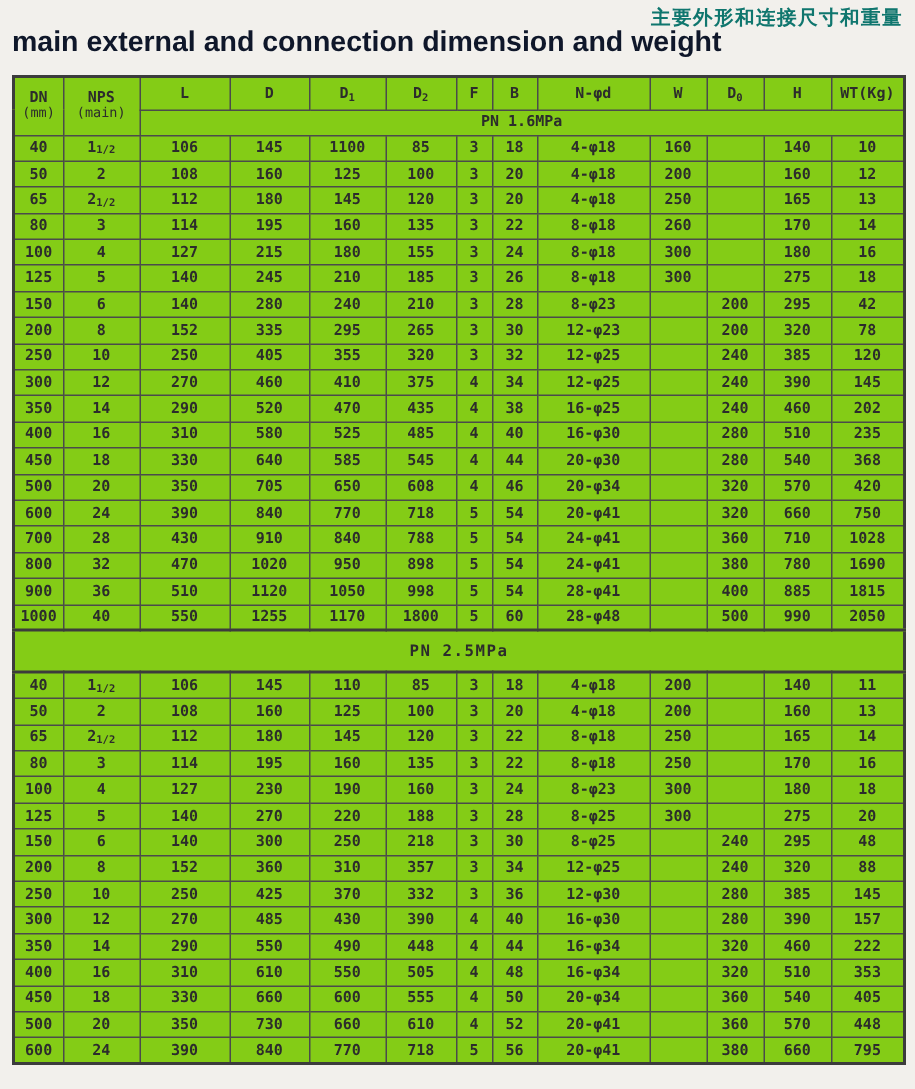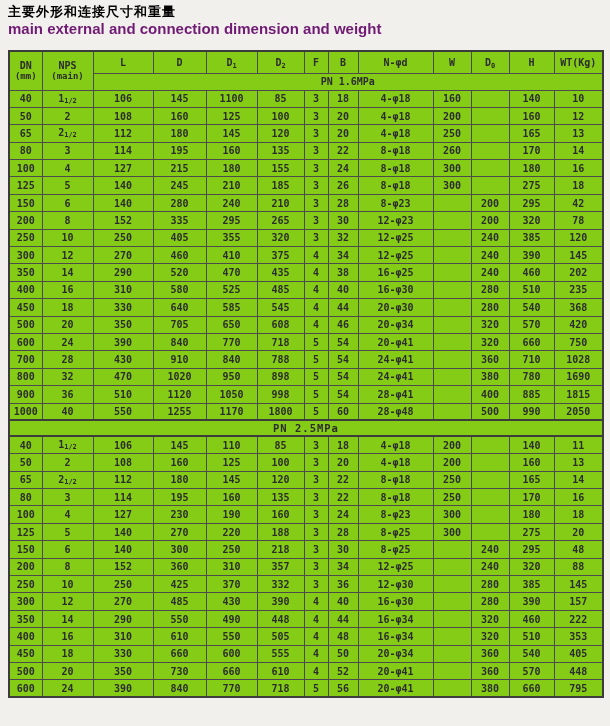--- a/index.html
+++ b/index.html
@@ -9,52 +9,52 @@
     position:relative;
     overflow:hidden;
     font-family:"DejaVu Sans Mono", monospace;
   }
   .title-block{
     position:absolute;left:8px;top:4px;width:594px;
   }
   .title-zh{
     font-family:"Liberation Sans", sans-serif;
     font-weight:bold;font-size:13px;line-height:16px;
-    color:#000000;letter-spacing:1px;
+    color:#0f766e;letter-spacing:1px;text-align:right;
   }
   .title-en{
     font-family:"Liberation Sans", sans-serif;
-    font-weight:bold;font-size:15px;line-height:17px;
-    color:#701a75;
+    font-weight:bold;font-size:19px;line-height:17px;
+    color:#0f172a;
   }
   table.dim{
     position:absolute;left:8px;top:50px;
     width:594px;
     border-collapse:collapse;
     table-layout:fixed;
     background:#84cc16;
   }
   table.dim th, table.dim td{
     border:1px solid #4b4b4b;
     text-align:center;vertical-align:middle;
     font-family:"DejaVu Sans Mono", monospace;
     font-size:10px;font-weight:700;color:#2c2c2c;
     padding:0;overflow:hidden;white-space:nowrap;
   }
   table.dim{border:2px solid #3c3c3c;}
   tr.hdr1{height:22px;}
   tr.hdr2{height:17px;}
   tbody tr.data-row{height:17.4px;}
-  tr.section-sep{height:16px;}
+  tr.section-sep{height:28px;}
   tr.section-sep td{
     border-top:2px solid #3c3c3c;
     border-bottom:2px solid #3c3c3c;
     font-size:10.5px;letter-spacing:1px;
   }
-  th .sub2{font-size:9px;font-weight:700;display:block;line-height:10px;}
+  th .sub2{font-size:9px;font-weight:400;display:block;line-height:10px;}
   th .lbl{display:block;line-height:11px;}
   sub.colsub{font-size:7px;vertical-align:-2px;line-height:0;}
   .frac{font-size:7px;vertical-align:-1px;letter-spacing:0;}
 </style>
 </head>
 <body>
 
 <div class="title-block">
   <div class="title-zh">主要外形和连接尺寸和重量</div>
   <div class="title-en">main external and connection dimension and weight</div>

